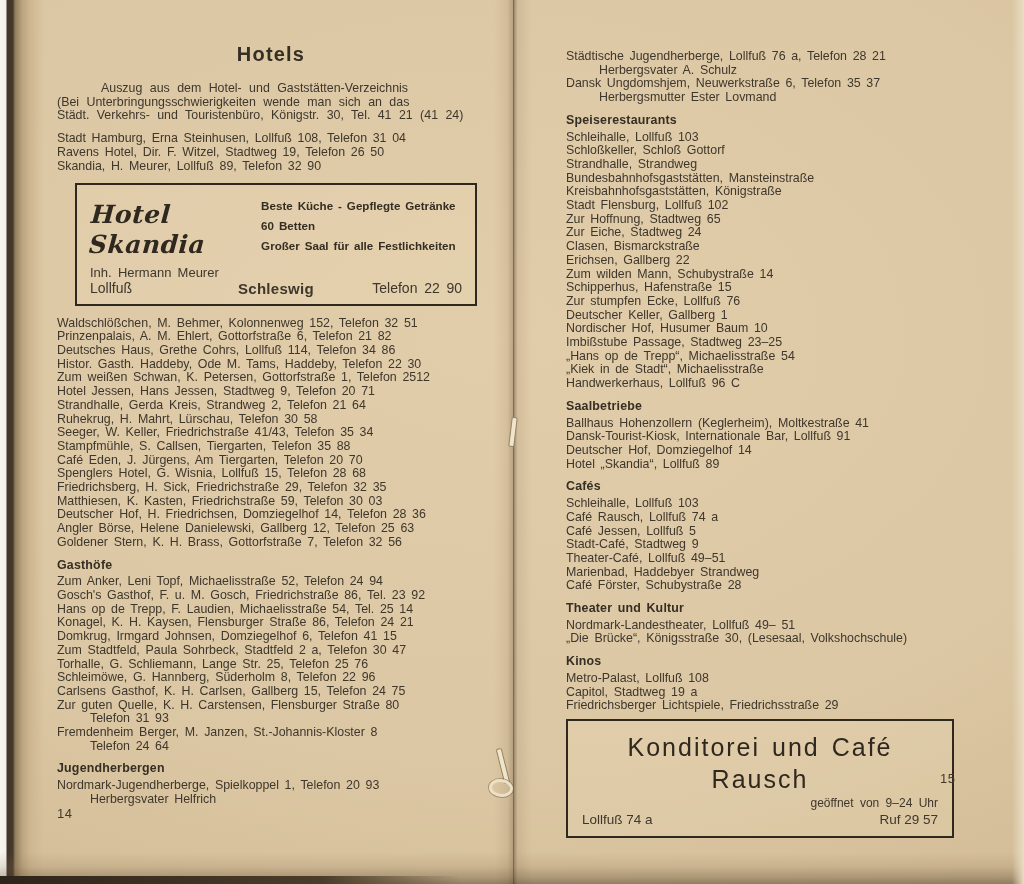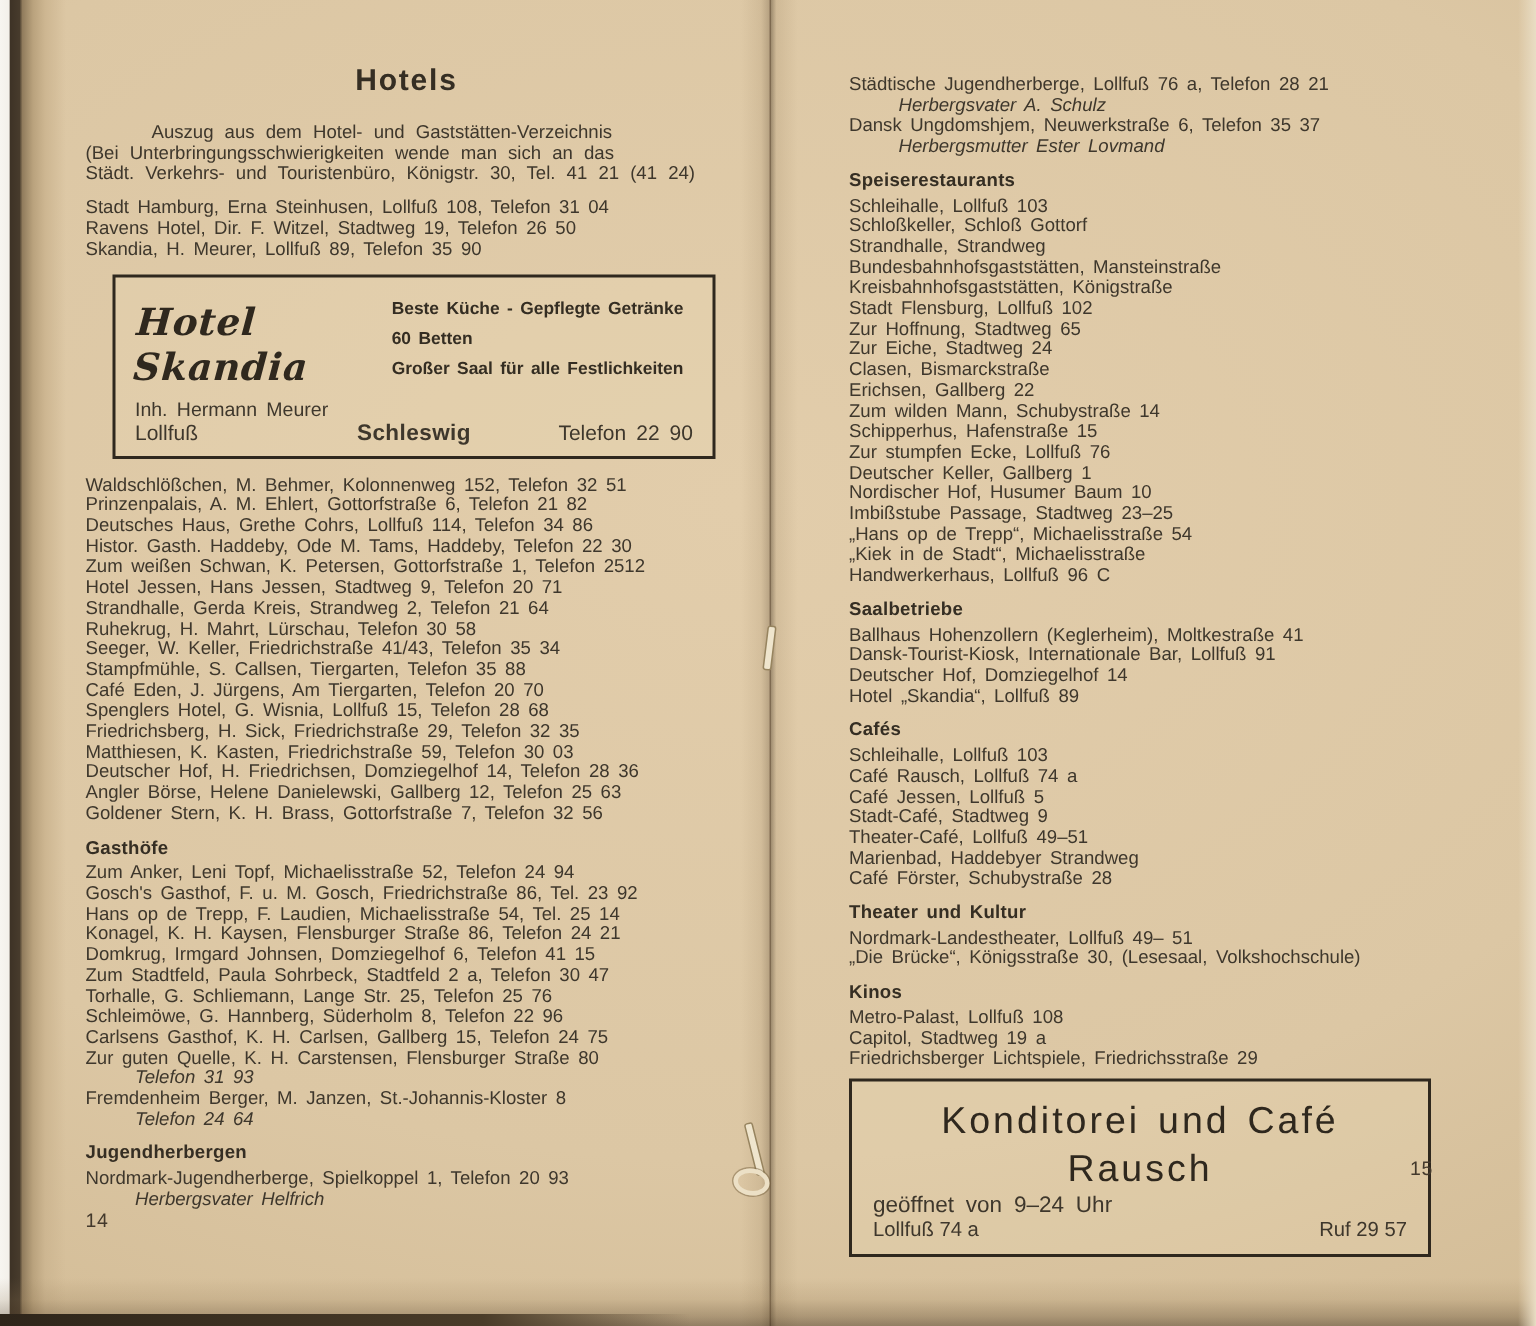--- a/index.html
+++ b/index.html
@@ -48,21 +48,21 @@
   .staple{position:absolute;background:#efe5cd;border:1px solid #97845f;border-radius:2px;}
   .staple-top{left:510px;top:417px;width:4px;height:28px;transform:rotate(7deg);}
   .staple-bottom-a{left:500px;top:748px;width:4px;height:34px;transform:rotate(-14deg);}
   .staple-bottom-b{left:489px;top:779px;width:18px;height:12px;border-radius:50% 60% 50% 60%;background:transparent;border:3px solid #ece0c6;box-shadow:0 0 0 1px rgba(120,100,65,.5);}
 
   
   .page{position:absolute;color:#3e372c;font-size:12.4px;line-height:13.7px;}
   .page-left{left:57px;top:42px;width:428px;}
   .page-right{left:566px;top:50px;width:432px;}
   .line{white-space:nowrap;word-spacing:.18em;}
-  .cont{padding-left:33px;font-style:italic;}
+  .cont{padding-left:33px;}
   .doc-title{
     text-align:center;font-size:20px;line-height:24px;font-weight:700;
     letter-spacing:1.2px;color:#352e23;margin-bottom:16px;
   }
   .intro .indent1{padding-left:44px;}
   .intro{margin-bottom:9px;}
   .intro .line{word-spacing:.32em;}
   .hotels-top{margin-bottom:10px;}
   .sec-heading{
     font-weight:700;color:#352e23;margin-top:9px;margin-bottom:3px;
@@ -90,21 +90,21 @@
   .sk-bottom .sk-city{width:34%;text-align:center;font-weight:700;font-size:15px;letter-spacing:.3px;}
   .sk-bottom .sk-phone{width:33%;text-align:right;font-size:14px;word-spacing:.2em;}
 
   
   .ad-rausch{margin-top:6px;width:356px;padding:10px 14px 10px 14px;}
   .rausch-title{
     text-align:center;font-size:25px;line-height:32px;color:#2f281e;
     letter-spacing:2px;word-spacing:.12em;font-weight:500;
   }
   .rausch-sub{text-align:center;font-weight:700;font-size:12.2px;margin-top:4px;word-spacing:.2em;color:#342d22;}
-  .rausch-hours{text-align:left;font-size:15px;margin-top:2px;word-spacing:.25em;}
+  .rausch-hours{text-align:right;font-size:12px;margin-top:2px;word-spacing:.25em;}
   .rausch-bottom{display:flex;justify-content:space-between;margin-top:2px;font-size:13.5px;}
 </style>
 </head>
 <body>
 
 <div class="paper"></div>
 <div class="crease"></div>
 <div class="crease-line"></div>
 <div class="edge-left"></div>
 <div class="edge-bottom"></div>
@@ -119,21 +119,21 @@
 
   <div class="intro">
     <div class="line indent1">Auszug aus dem Hotel- und Gaststätten-Verzeichnis</div>
     <div class="line">(Bei Unterbringungsschwierigkeiten wende man sich an das</div>
     <div class="line">Städt. Verkehrs- und Touristenbüro, Königstr. 30, Tel. 41 21 (41 24)</div>
   </div>
 
   <div class="hotels-top">
       <div class="line">Stadt Hamburg, Erna Steinhusen, Lollfuß 108, Telefon 31 04</div>
       <div class="line">Ravens Hotel, Dir. F. Witzel, Stadtweg 19, Telefon 26 50</div>
-      <div class="line">Skandia, H. Meurer, Lollfuß 89, Telefon 35 90</div>
+      <div class="line">Skandia, H. Meurer, Lollfuß 89, Telefon 32 90</div>
     </div>
 
   <div class="ad ad-skandia">
     <div class="sk-grid">
       <div class="sk-left">
         <div class="sk-script">Hotel Skandia</div>
         <div class="sk-owner">Inh. Hermann Meurer</div>
       </div>
       <div class="sk-right">
         <div class="sk-b">Beste Küche - Gepflegte Getränke</div>

